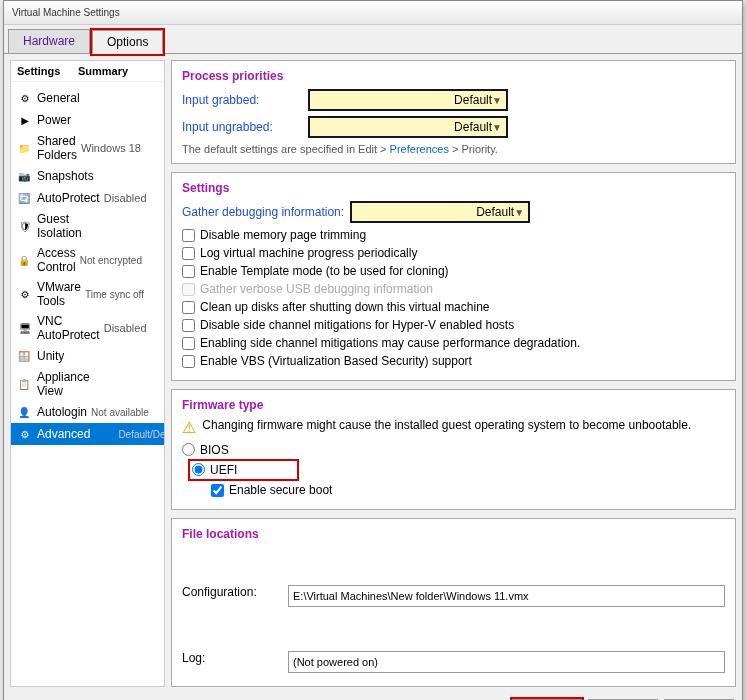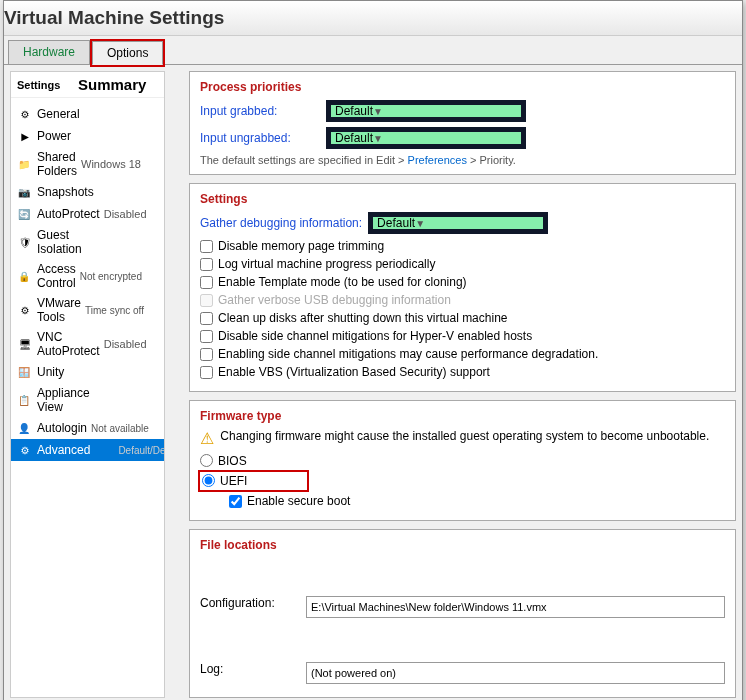--- a/index.html
+++ b/index.html
@@ -14,58 +14,58 @@
       width: 746px;
     }
     .dialog {
       width: 740px;
       background: #f0f0f0;
       border: 1px solid #888;
       box-shadow: 2px 2px 8px rgba(0,0,0,0.3);
     }
     .title-bar {
       background: linear-gradient(to bottom, #fff, #e8e8e8);
-      padding: 6px 0;
-      font-weight: bold;
-      font-size: 19px;
+      padding: 6px 8px;
+      font-weight: normal;
+      font-size: 10px;
       border-bottom: 1px solid #ccc;
       color: #333;
     }
     .tab-bar {
       display: flex;
       background: #f0f0f0;
       border-bottom: 1px solid #999;
       padding-top: 4px;
       padding-left: 4px;
     }
     .tab {
       padding: 4px 14px;
       border: 1px solid #999;
       border-bottom: none;
       background: #e0e0e0;
       cursor: pointer;
       margin-right: 2px;
       font-size: 12px;
-      color: #15803d;
+      color: #4c1d95;
     }
     .tab.active {
       background: #f0f0f0;
       border-bottom: 1px solid #f0f0f0;
       font-weight: normal;
       color: #000;
       position: relative;
       top: 1px;
     }
     .tab-active-outline {
       outline: 2px solid #cc0000;
     }
     .content {
       display: flex;
       padding: 6px;
-      gap: 24px;
+      gap: 6px;
     }
     .left-panel {
       width: 155px;
       background: #fff;
       border: 1px solid #ccc;
       overflow: hidden;
     }
     .left-panel-item {
       display: flex;
       align-items: center;
@@ -96,43 +96,43 @@
     }
     .section {
       border: 1px solid #aaa;
       background: #fff;
       padding: 8px 10px;
     }
     .section-title {
       font-weight: bold;
       font-size: 12px;
       margin-bottom: 6px;
-      color: #b91c1c;
+      color: #a21caf;
     }
     .field-row {
       display: flex;
       align-items: center;
       margin-bottom: 5px;
       gap: 6px;
     }
     .field-label {
       min-width: 120px;
       font-size: 12px;
       color: #1d4ed8;
     }
     .dropdown {
       flex: 1;
       height: 22px;
-      border: 5px solid #0f172a;
-      background: #86efac;
+      border: 2px solid #0f172a;
+      background: #fef9c3;
       font-size: 12px;
       padding: 0 4px;
       display: flex;
       align-items: center;
-      justify-content: flex-start;
+      justify-content: flex-end;
       cursor: pointer;
     }
     .dropdown-arrow {
       font-size: 10px;
       color: #555;
     }
     .hint-text {
       font-size: 11px;
       color: #555;
       margin-top: 2px;
@@ -234,21 +234,21 @@
   </div>
   <div class="tab-bar">
     <div class="tab">Hardware</div>
     <div class="tab active tab-active-outline">Options</div>
   </div>
   <div class="content">
 
     <div class="left-panel">
       <div class="field-row" style="padding:4px 6px; border-bottom:1px solid #eee;">
         <span style="flex:1; font-weight:bold; font-size:11px;">Settings</span>
-        <span style="width:80px; font-weight:bold; font-size:15px;">Summary</span>
+        <span style="width:80px; font-weight:bold; font-size:11px;">Summary</span>
       </div>
       <div class="left-panel-item">
         <span class="item-icon">⚙</span>
         <span style="flex:1">General</span>
         <span class="summary-col"></span>
       </div>
       <div class="left-panel-item">
         <span class="item-icon">▶</span>
         <span style="flex:1">Power</span>
         <span class="summary-col"></span>
@@ -379,21 +379,21 @@
       <div class="section">
         <div class="section-title">Firmware type</div>
         <div class="firmware-warning">
           <span class="warn-icon">⚠</span>
           <span class="warn-text">Changing firmware might cause the installed guest operating system to become unbootable.</span>
         </div>
         <div class="radio-row">
           <input type="radio" name="firmware" id="r1" style="">
           <label for="r1">BIOS</label>
         </div>
-        <div class="radio-row" style="outline: 2px solid #cc0000; display: inline-flex; padding: 2px 60px 2px 2px; margin-left:0;">
+        <div class="radio-row" style="outline: 2px solid #cc0000; display: inline-flex; padding: 2px 60px 2px 2px; margin-left:8px;">
           <input type="radio" name="firmware" id="r2" checked="" style="">
           <label for="r2">UEFI</label>
         </div>
         <div class="indented">
           <div class="checkbox-row">
             <input type="checkbox" id="cb9" checked="" style="">
             <label class="checkbox-label" for="cb9">Enable secure boot</label>
           </div>
         </div>
       </div>

